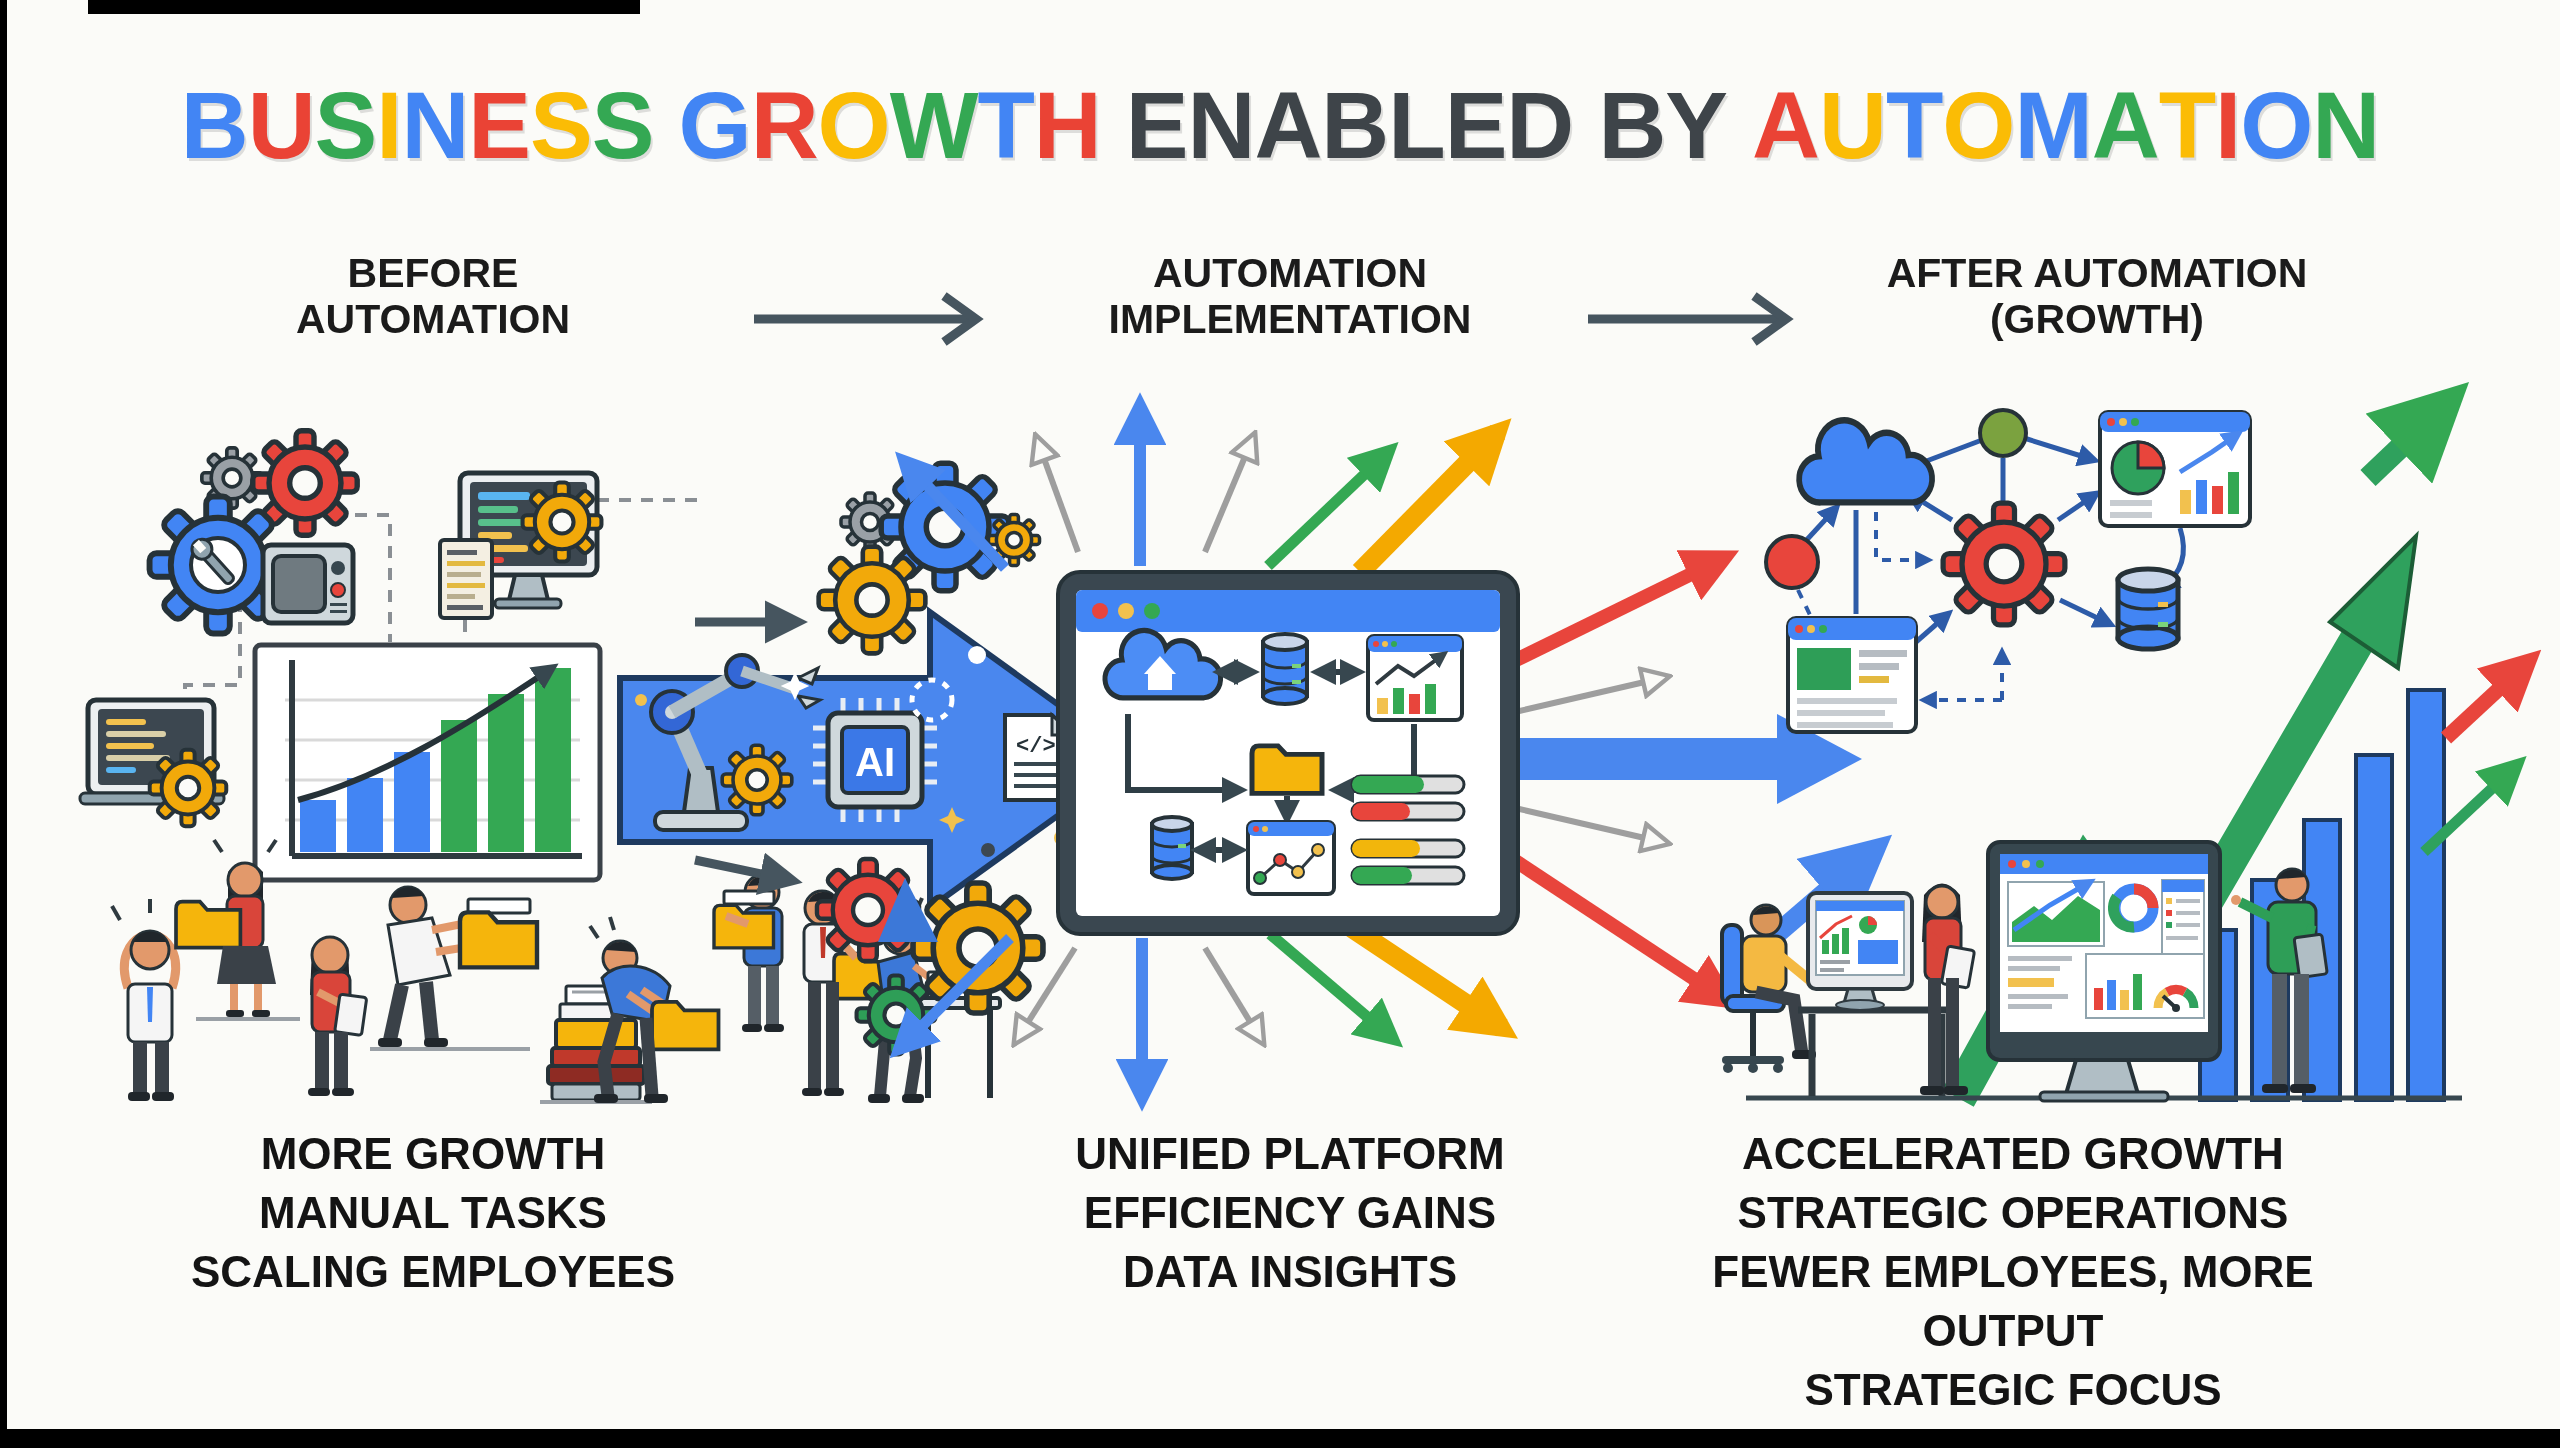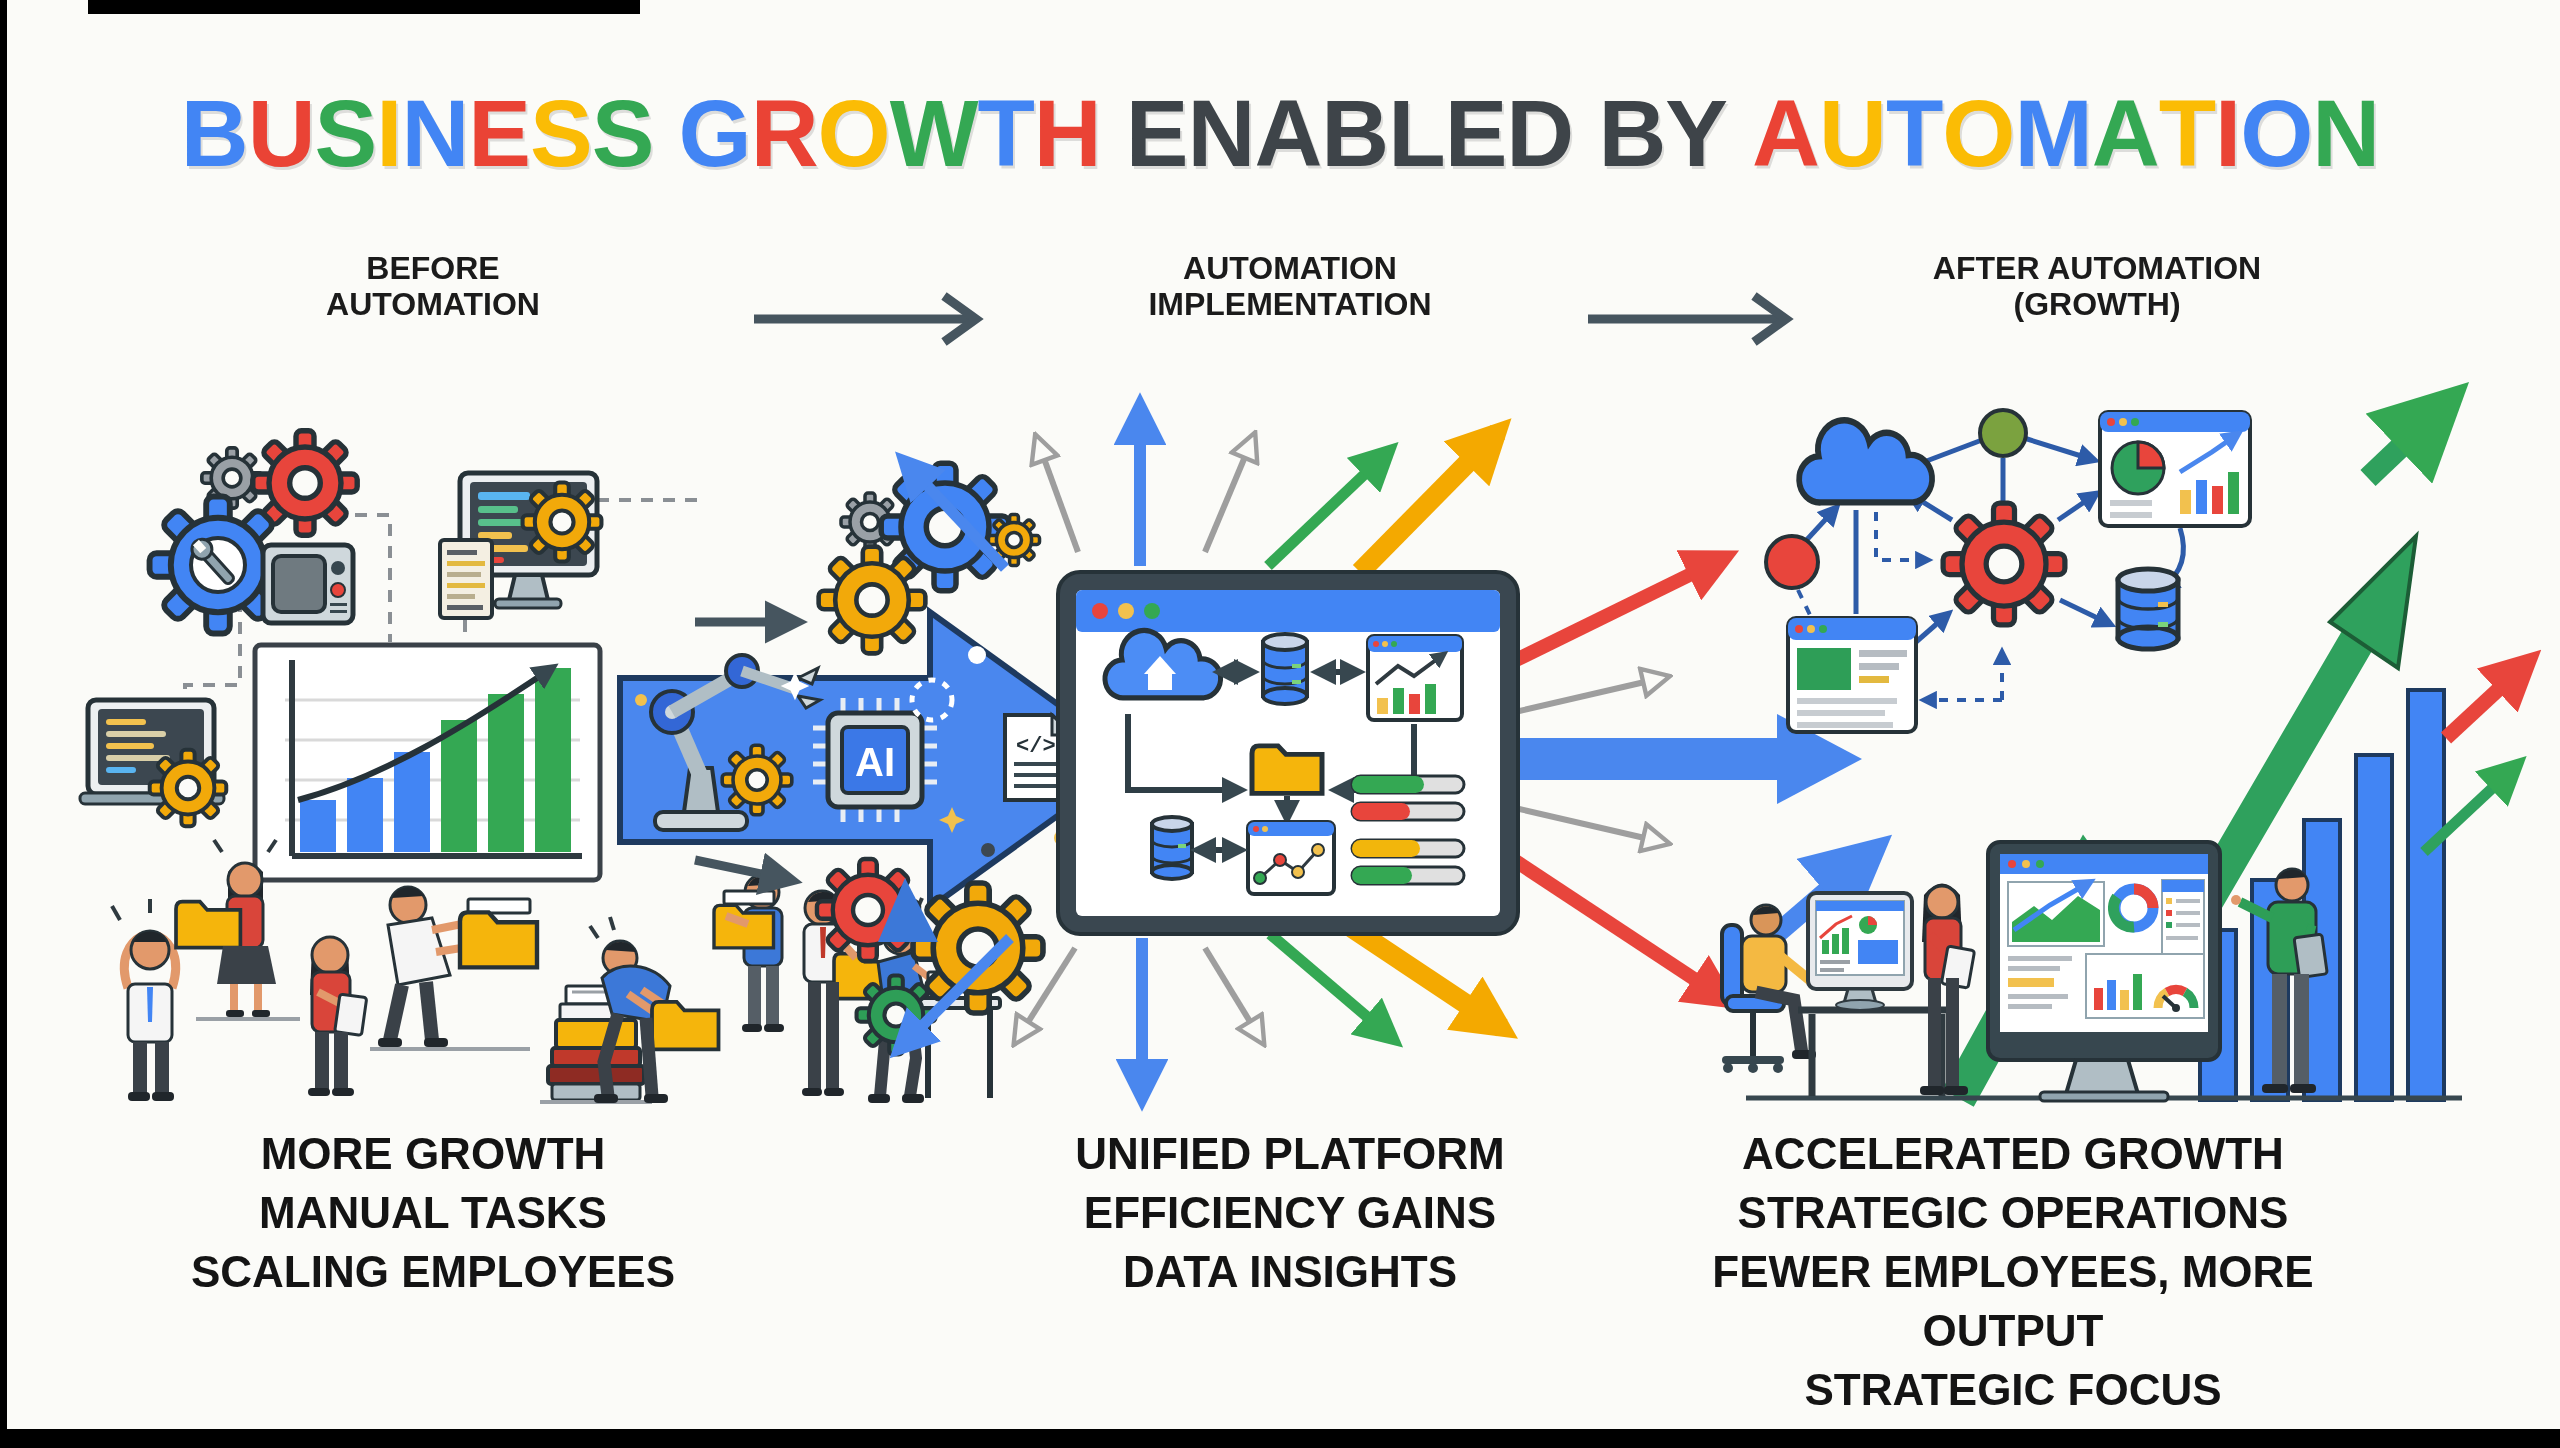--- a/index.html
+++ b/index.html
@@ -1,23 +1,23 @@
 <!DOCTYPE html>
 <html><head>
 <meta charset="utf-8">
 <style>
   html,body{margin:0;padding:0;background:#e8e8e8;}
   #page{position:relative;width:2560px;height:1448px;background:#FBFBF8;overflow:hidden;
         font-family:"Liberation Sans","DejaVu Sans",sans-serif;}
   #art{position:absolute;left:0;top:0;z-index:1;}
   .txt{position:absolute;z-index:2;}
   #title{left:0;right:0;top:72px;text-align:center;font-size:94px;font-weight:800;
-         letter-spacing:-1px;white-space:nowrap;text-shadow:2px 3px 0 rgba(40,40,40,.14);margin-top:8px;}
+         letter-spacing:-1px;white-space:nowrap;text-shadow:2px 3px 0 rgba(40,40,40,.14);}
   #title span{display:inline-block;}
-  .hdr{width:720px;text-align:center;font-size:32px;line-height:1.13;font-weight:800;color:#1b1b1b;top:250px;}
+  .hdr{width:720px;text-align:center;font-size:41px;line-height:1.13;font-weight:800;color:#1b1b1b;top:250px;}
   .hdr-arrow{position:absolute;z-index:2;top:288px;}
   .list{width:760px;text-align:center;top:1124px;font-size:44px;font-weight:700;color:#141414;}
   .list div{line-height:59px;}
   .blackbar{position:absolute;background:#000;z-index:3;}
 </style>
 </head>
 <body>
 
 <div id="page">
 

